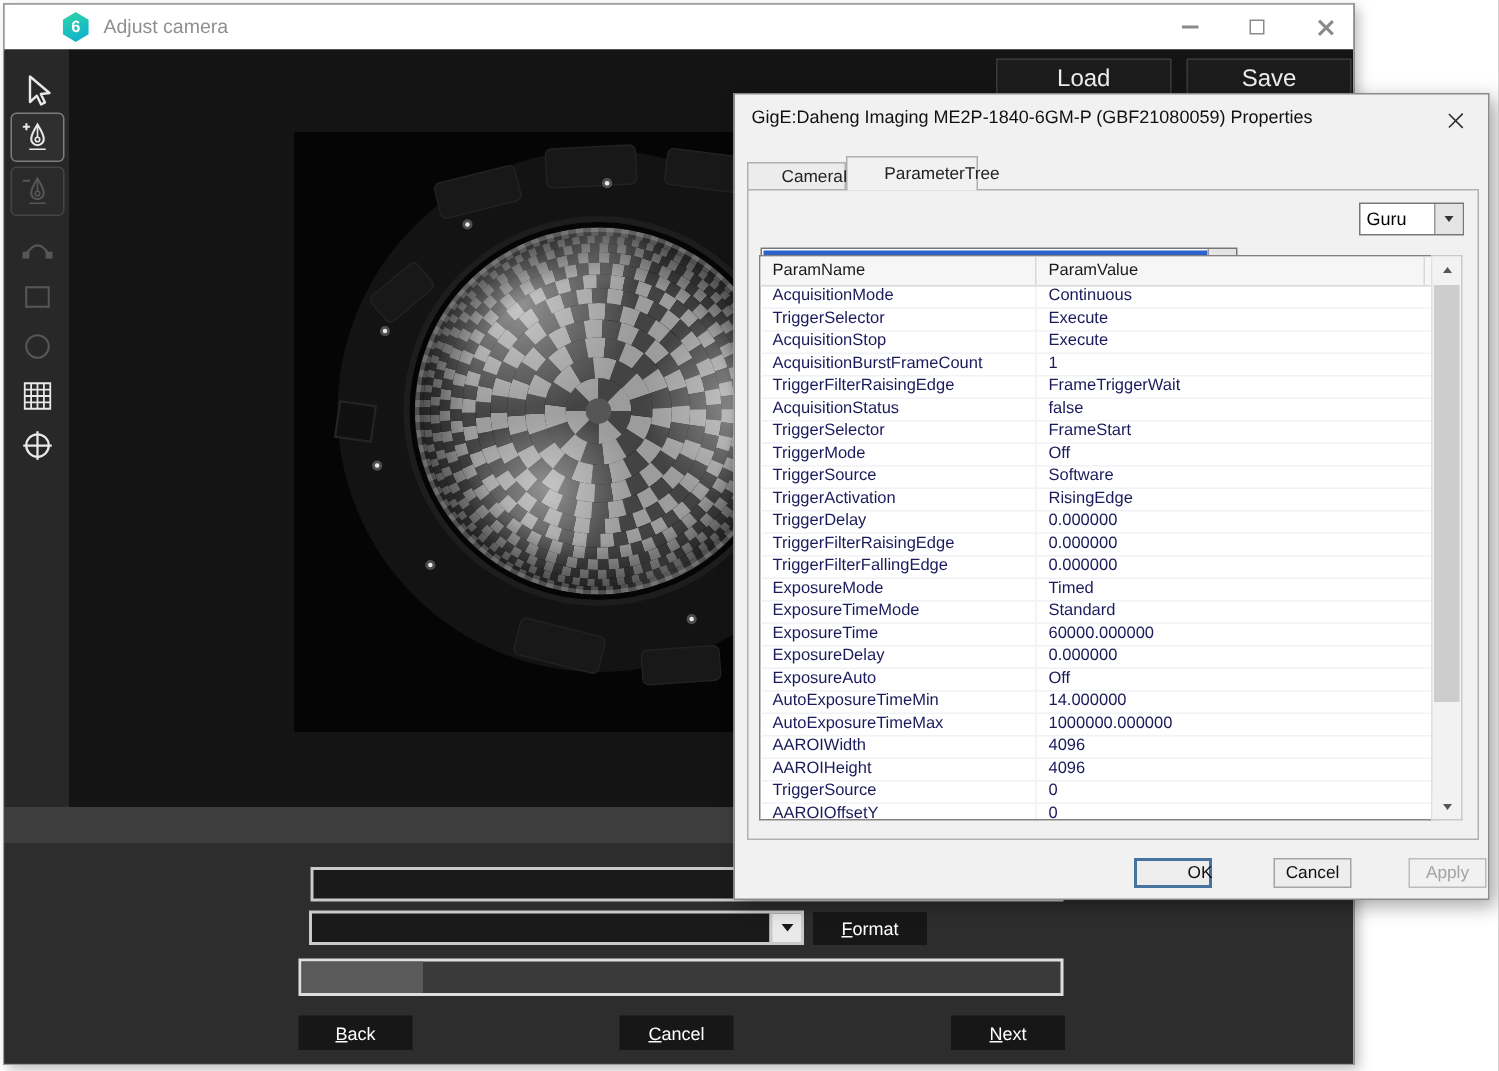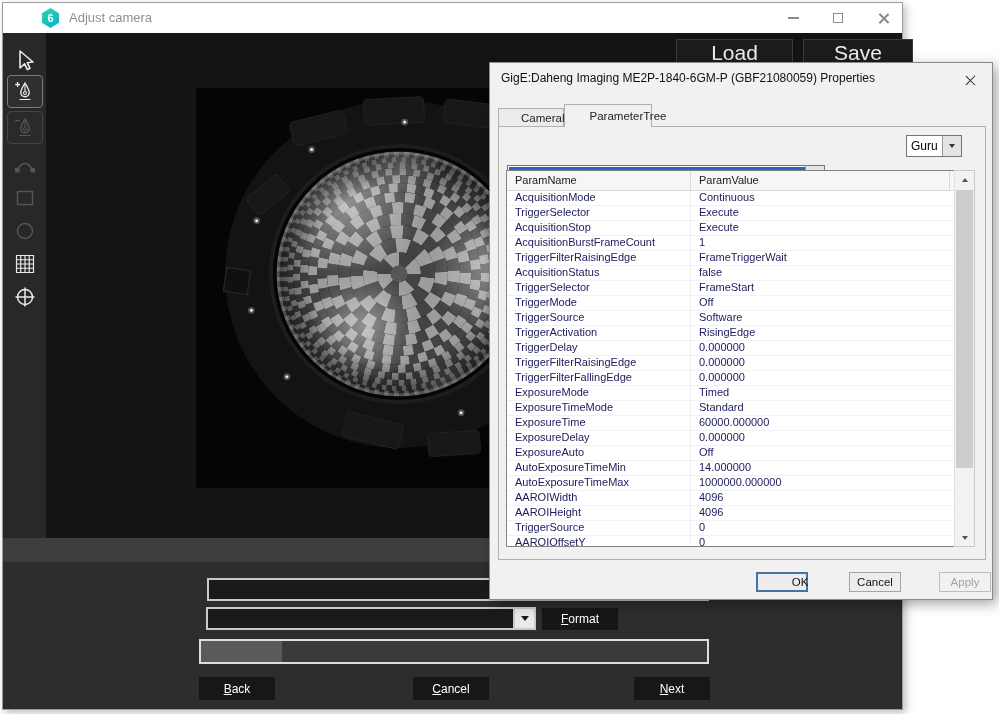--- a/index.html
+++ b/index.html
@@ -33,21 +33,21 @@
   .tool{left:4px;width:36px;height:33px;display:flex;align-items:center;justify-content:center;color:#e9e9e9;border-radius:4px;box-sizing:border-box;}
   .tool.boxed{border:1px solid #7d7d7d;background:#2f2f2f;}
   .tool.boxed.dim{border:1px solid #454545;background:#2a2a2a;}
   .tool.dim{color:#565656;}
   .tool svg{display:block;}
 
   
   .canvas{left:43px;top:0;width:856px;height:505px;background:#141414;}
   .imagebox{left:150px;top:55px;width:408px;height:400px;background:#050505;overflow:hidden;}
   .btn{display:flex;align-items:center;justify-content:center;cursor:default;box-sizing:border-box;}
-  .btn.dark{background:#1c1c1c;border:1px solid #3a3a3a;color:#ededed;font-size:21px;margin-left:12px;}
+  .btn.dark{background:#1c1c1c;border:1px solid #3a3a3a;color:#ededed;font-size:16px;}
   .load{left:618px;top:6px;width:117px;height:27px;}
   .save{left:745px;top:6px;width:110px;height:27px;}
 
   .strip{left:0;top:505px;width:899px;height:24px;background:#3e3e3e;}
   .bottom{left:0;top:529px;width:899px;height:147px;background:#2d2d2d;}
 
   
   .tinput{left:204px;top:16px;width:502px;height:23px;background:#1a1a1a;border:2px solid #cacaca;
     box-sizing:border-box;color:#e5e5e5;font-size:12px;padding:0 4px;outline:none;}
   .dropdown{left:203px;top:45px;width:330px;height:23px;background:#1a1a1a;border:2px solid #cacaca;box-sizing:border-box;}
@@ -74,21 +74,21 @@
   .dclose{left:466px;top:6px;width:28px;height:22px;display:flex;align-items:center;justify-content:center;}
   .tab{box-sizing:border-box;font-size:11.5px;color:#222;display:flex;align-items:center;justify-content:center;
     border:1px solid #b0b0b0;background:#ececec;padding-left:40px;}
   .tab.inactive{left:8px;top:45px;width:66px;height:19px;border-bottom:none;}
   .tab.active{left:74px;top:41px;width:88px;height:23px;background:#f1f1f1;border-bottom:none;z-index:3;}
   .dpanel{left:8px;top:63px;width:488px;height:434px;border:1px solid #b0b0b0;background:#f1f1f1;box-sizing:border-box;z-index:1;}
 
   .combo{height:22px;border:1px solid #767676;background:#ffffff;box-sizing:border-box;z-index:2;
     box-shadow:inset 0 0 0 1px #fff;display:flex;align-items:stretch;}
   .combo-feature{left:17px;top:72px;width:318px;margin-top:30px;}
-  .combo-level{left:416px;top:72px;width:56px;}
+  .combo-level{left:416px;top:72px;width:70px;}
   .combo-text{flex:1;font-size:12px;display:flex;align-items:center;padding-left:4px;color:#000;overflow:hidden;white-space:nowrap;}
   .combo-text.sel{background:#2b62cc;color:#ffffff;margin:1px 0 1px 1px;padding-left:3px;}
   .combo-btn{width:18px;background:#e4e4e4;border-left:1px solid #999;display:flex;align-items:center;justify-content:center;}
 
   .ptable{left:16px;top:107px;width:449px;height:377px;background:#ffffff;border:1px solid #828282;
     box-sizing:border-box;overflow:hidden;z-index:2;}
   .phead{display:flex;height:19px;background:#f6f6f6;border-bottom:1px solid #d8d8d8;}
   .hcell{font-size:11px;color:#1a1a1a;padding:3px 0 0 8px;box-sizing:border-box;white-space:nowrap;}
   .hcell.c1{width:184px;border-right:1px solid #d8d8d8;}
   .hcell.c2{flex:1;border-right:1px solid #d8d8d8;margin-right:4px;}

